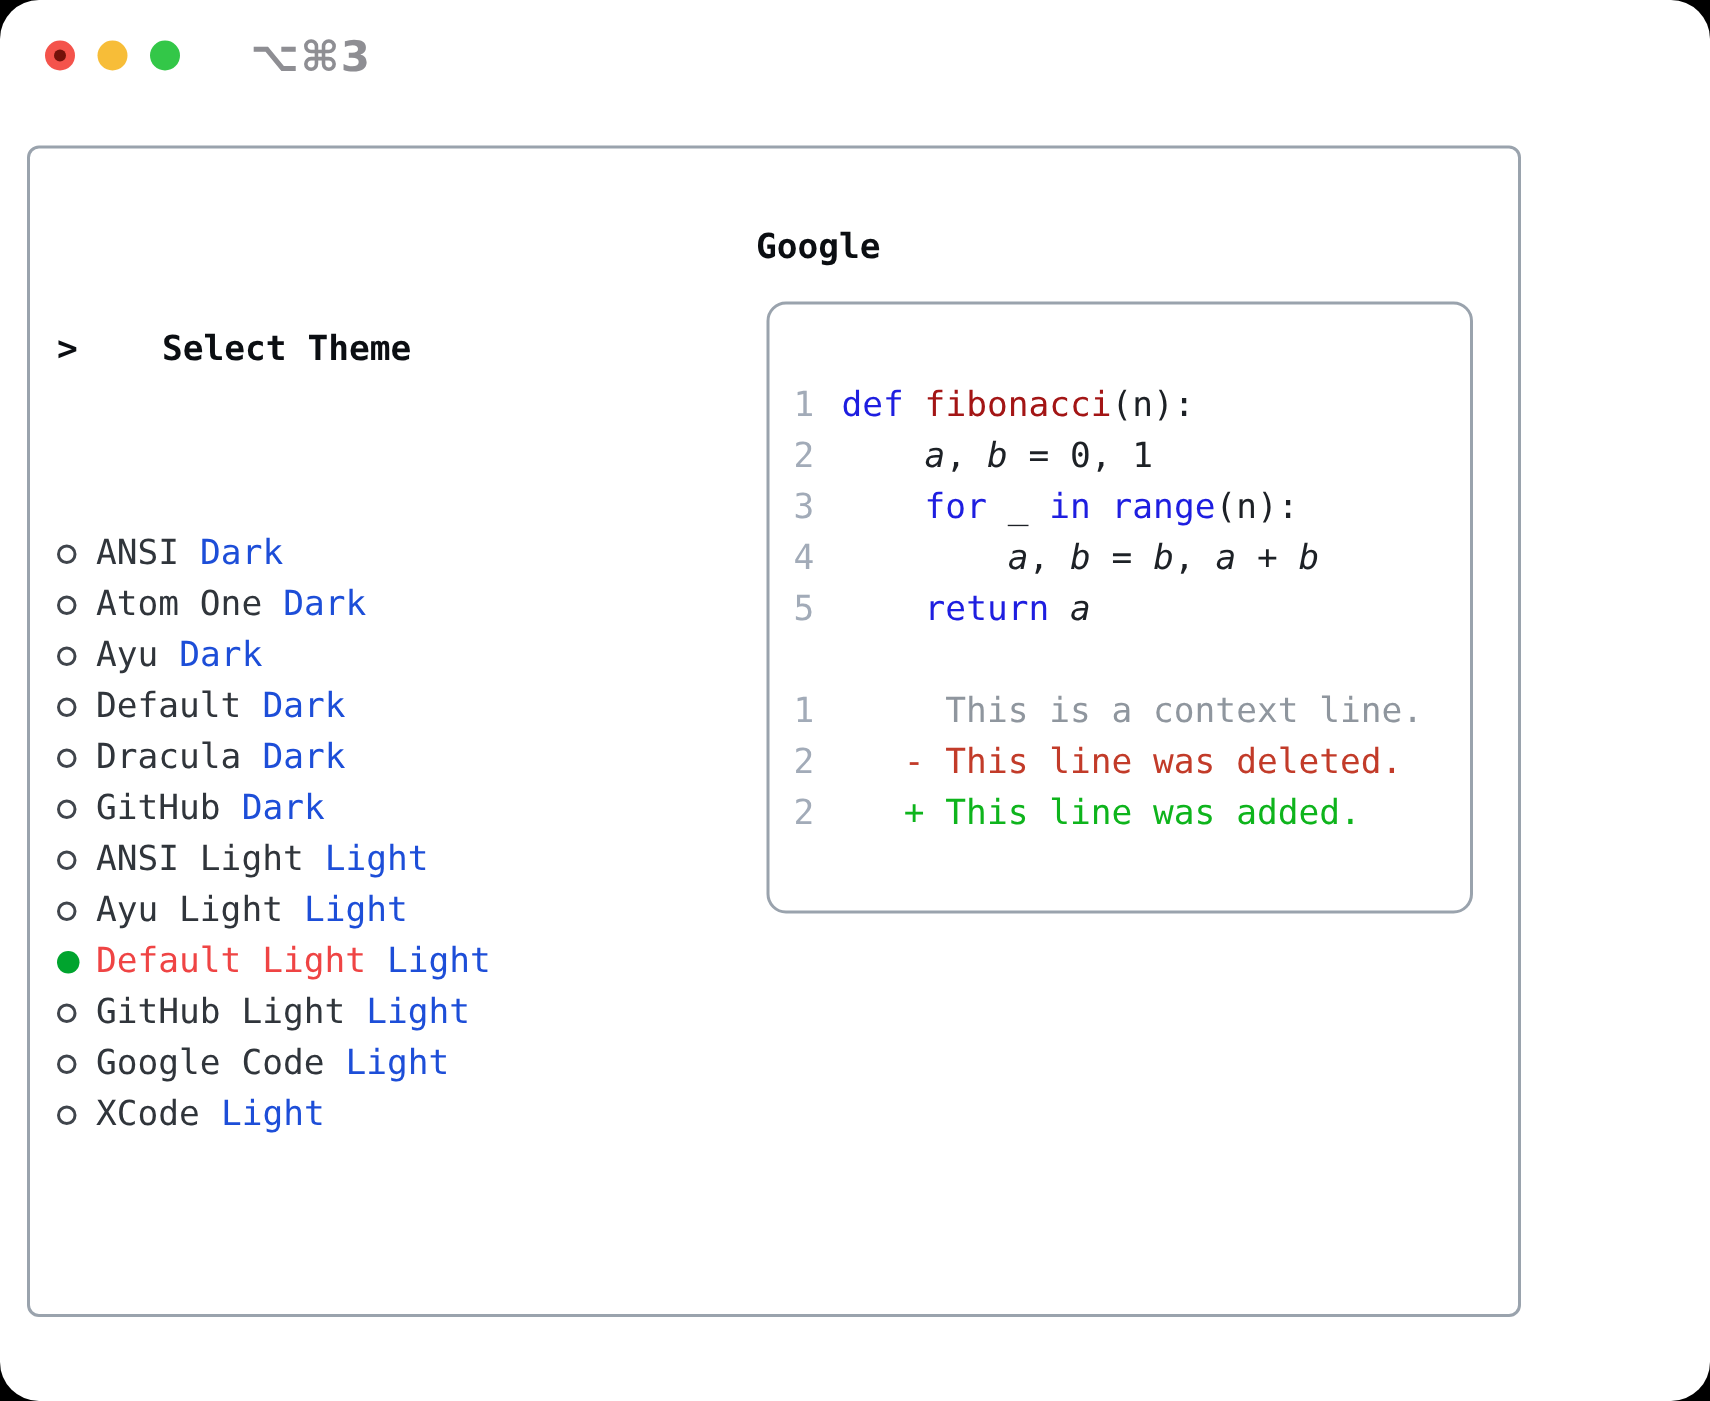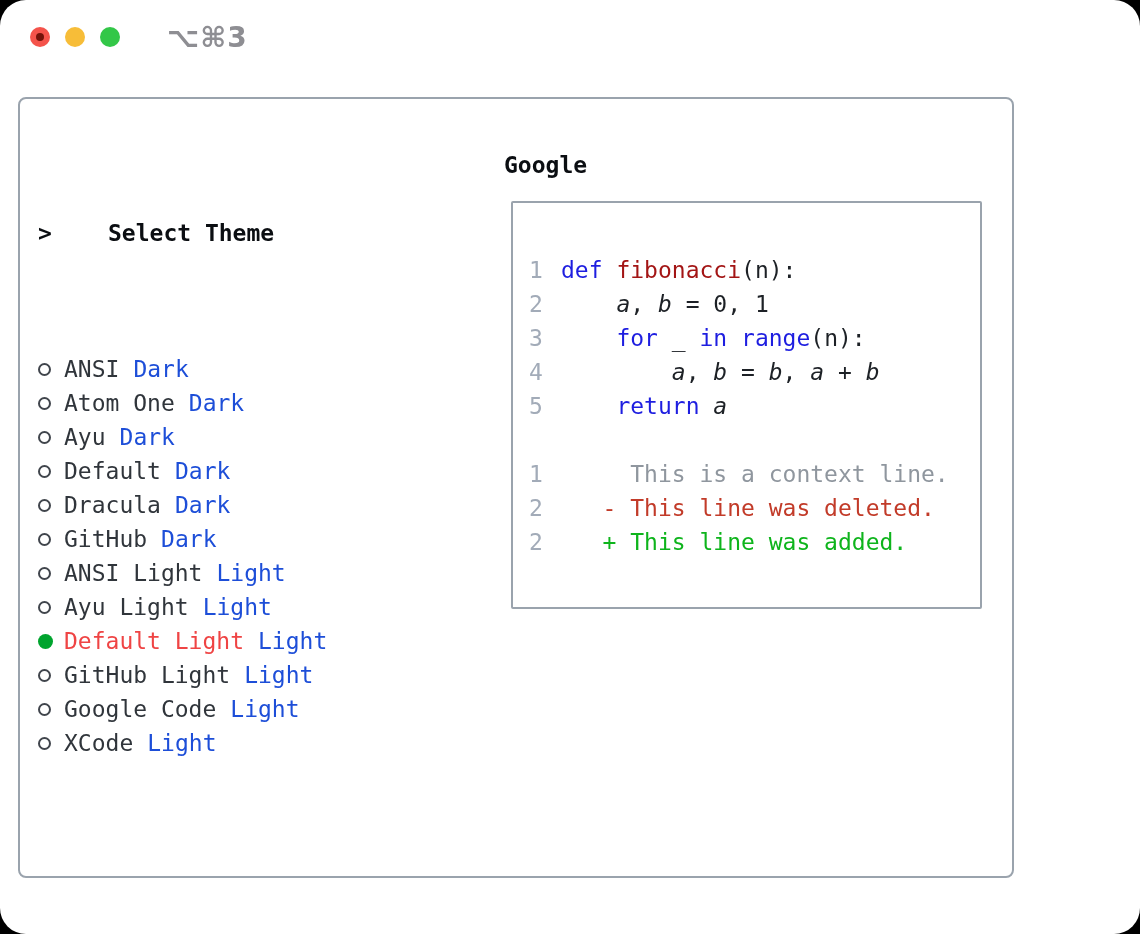--- a/index.html
+++ b/index.html
@@ -52,21 +52,21 @@
   .item-name.selected{color:#ef4444;}
   .item-tag{color:#1d4ed8;margin-left:14px;}
   .spacer{height:34px;}
   
   .preview-header{
     position:absolute;left:484px;top:49px;height:34px;line-height:34px;
     font-size:23px;font-weight:bold;color:#0b0e12;
   }
   .preview-box{
     position:absolute;left:491px;top:102px;width:471px;height:408px;
-    border:2px solid #9aa3ad;border-radius:2px;box-sizing:border-box;
+    border:2px solid #9aa3ad;border-radius:13px;box-sizing:border-box;
     background:#fff;overflow:hidden;
   }
   .code{
     position:absolute;left:16px;top:50px;
     font-size:23px;line-height:34px;white-space:pre;
   }
   .cline{height:34px;min-height:34px;}
   .ln{display:inline-block;width:32px;color:#a2abb8;}
   .tok-kw{color:#1e1ee0;}
   .tok-fn{color:#a31515;}

